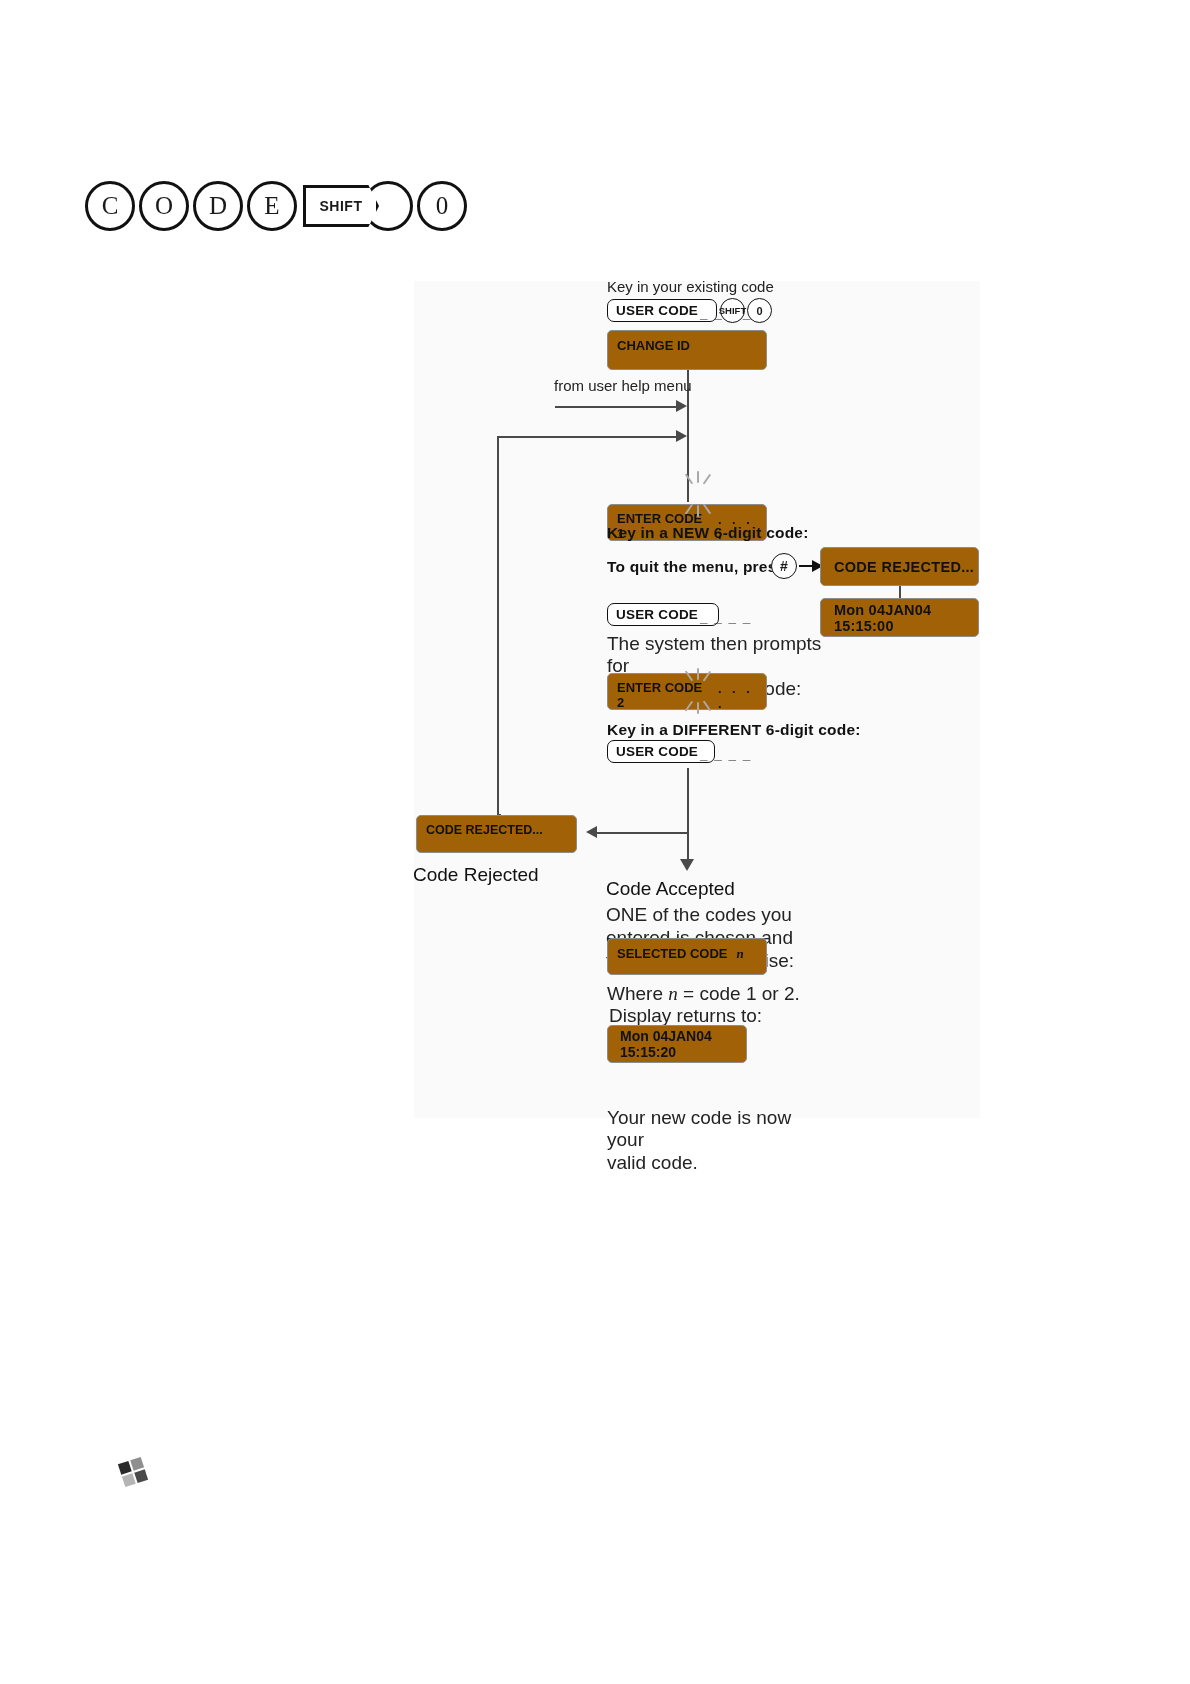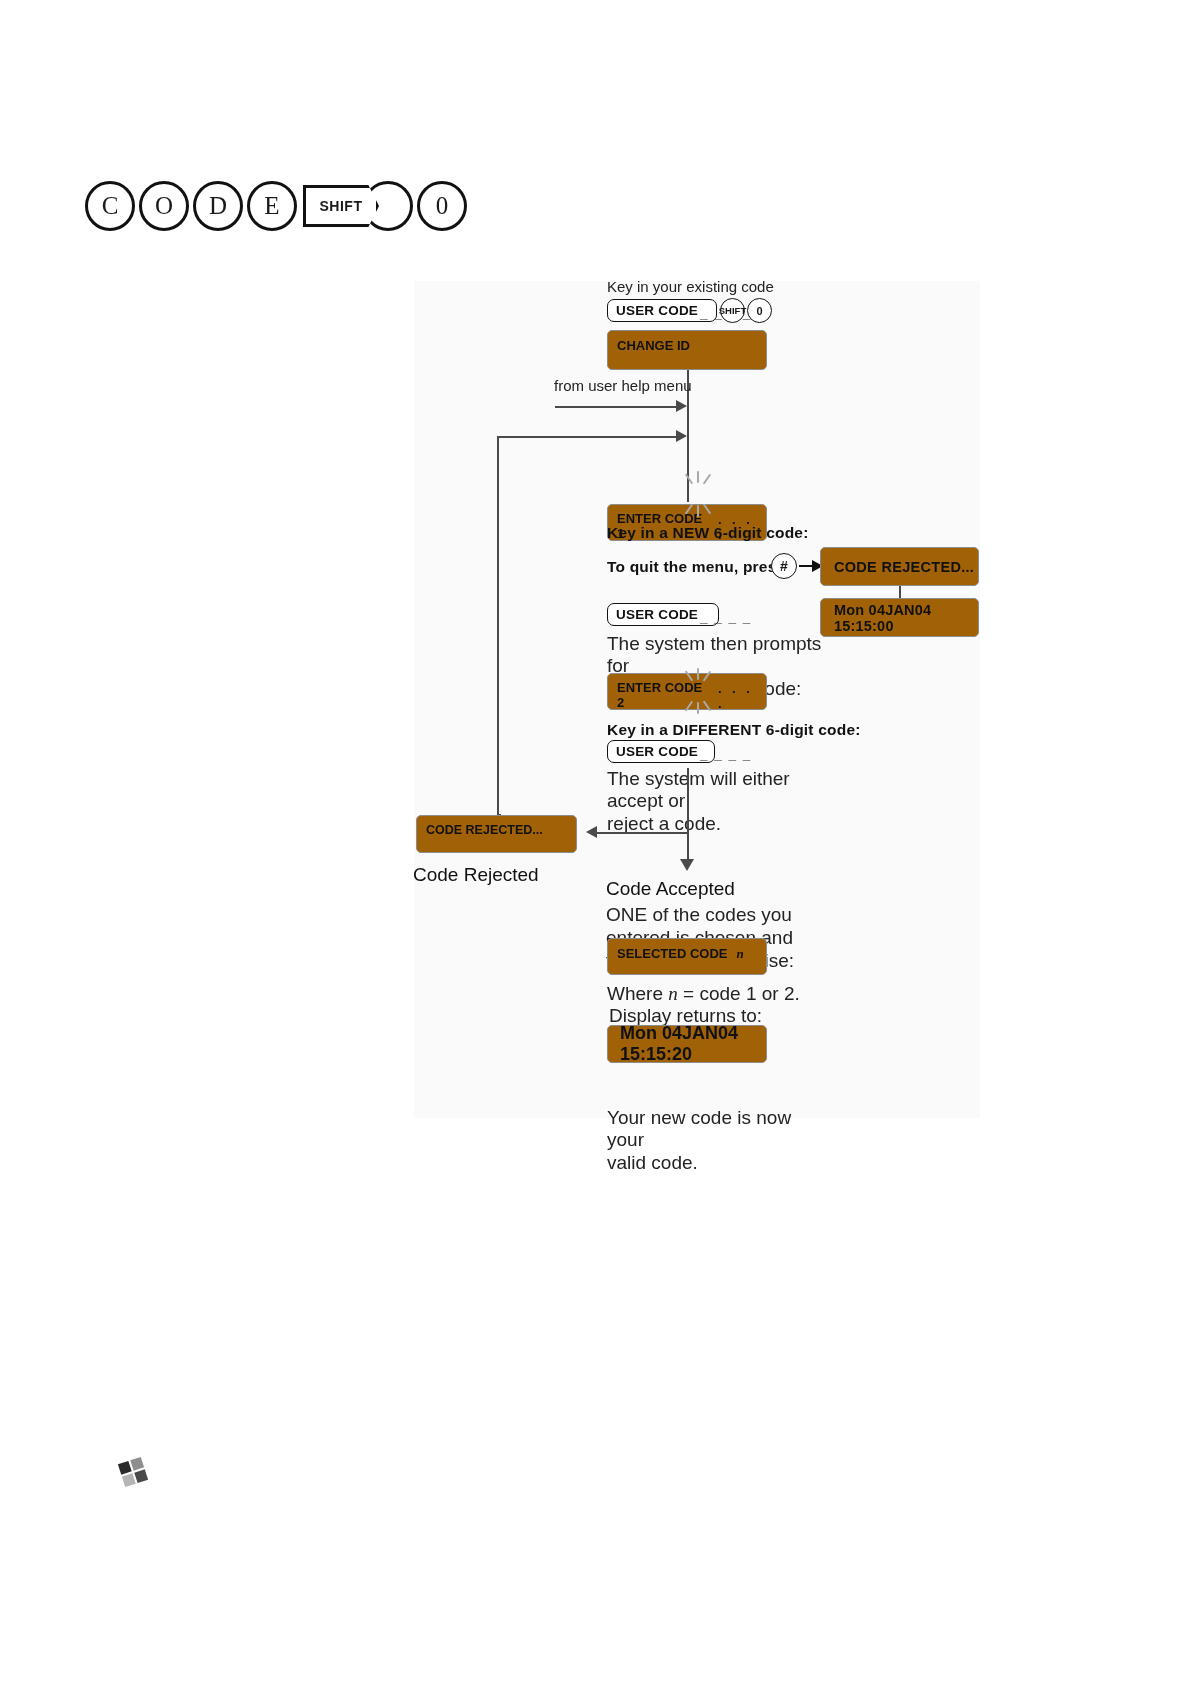--- a/index.html
+++ b/index.html
@@ -293,22 +293,20 @@
     <i style="left:23px; top:32px; height:12px; transform:rotate(-35deg);"></i>
   </div>
 
   <div class="abs bold-note" style="left:193px; top:440px;">Key in a DIFFERENT 6-digit code:</div>
 
   <div class="abs pill" style="left:193px; top:459px; width:108px; height:23px;">
     <span>USER CODE</span>
     <span class="dashes">_ _ _ _</span>
   </div>
 
-  <div class="abs body-text" style="left:193px; top:487px; width:240px; white-space:pre-line;">The system will either accept or
-reject a code.</div>
 
   <div class="abs line-v" style="left:273px; top:487px; height:98px;"></div>
   <div class="abs line-h" style="left:178px; top:551px; width:96px;"></div>
   <div class="abs arrow-head-left" style="left:172px; top:545px;"></div>
   <div class="abs arrow-head-down" style="left:266px; top:578px;"></div>
 
   <div class="abs lcd" style="left:2px; top:534px; width:161px; height:38px; font-size:12.5px; padding:7px 0 0 9px;">
     <span>CODE REJECTED...</span>
   </div>
 
@@ -320,21 +318,21 @@
   <div class="abs lcd" style="left:193px; top:657px; width:160px; height:37px; font-size:13px; padding:7px 0 0 9px;">
     <span>SELECTED CODE</span>
     <span class="italic-n" style="margin-left:9px; font-size:13px;">n</span>
   </div>
 
   <div class="abs body-text" style="left:193px; top:702px;">
     <span>Where </span><span class="italic-n">n</span><span> = code 1 or 2.</span>
   </div>
   <div class="abs body-text" style="left:195px; top:724px;">Display returns to:</div>
 
-  <div class="abs lcd" style="left:193px; top:744px; width:160px; height:38px; font-size:18px; align-items:center; padding-left:12px;">
+  <div class="abs lcd" style="left:193px; top:744px; width:140px; height:38px; font-size:14px; align-items:center; padding-left:12px;">
     <span>Mon 04JAN04 15:15:20</span>
   </div>
 
   <div class="abs body-text" style="left:193px; top:810px; width:200px; white-space:pre-line;margin-top:16px;">Your new code is now your
 valid code.</div>
 </div>
 
 <svg id="footer-logo" viewBox="0 0 34 34">
   <g transform="rotate(-18 17 17)">
     <rect x="5" y="5" width="11" height="11" fill="#2a2a2a"></rect>

